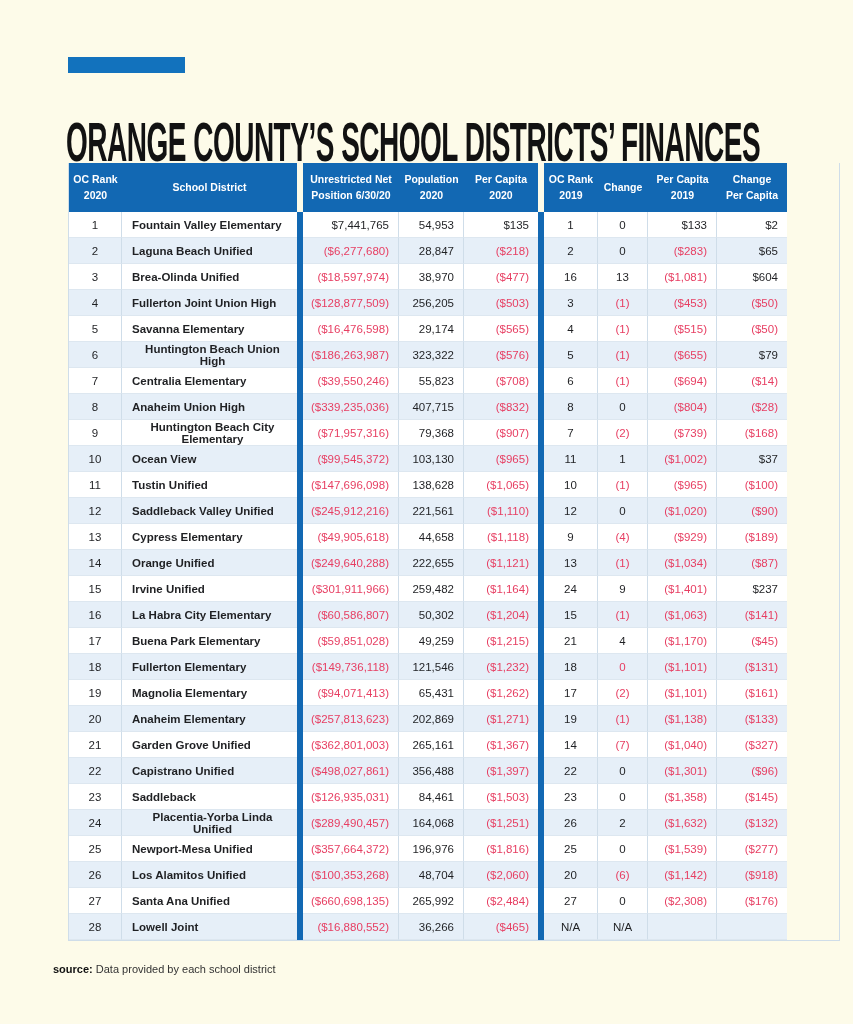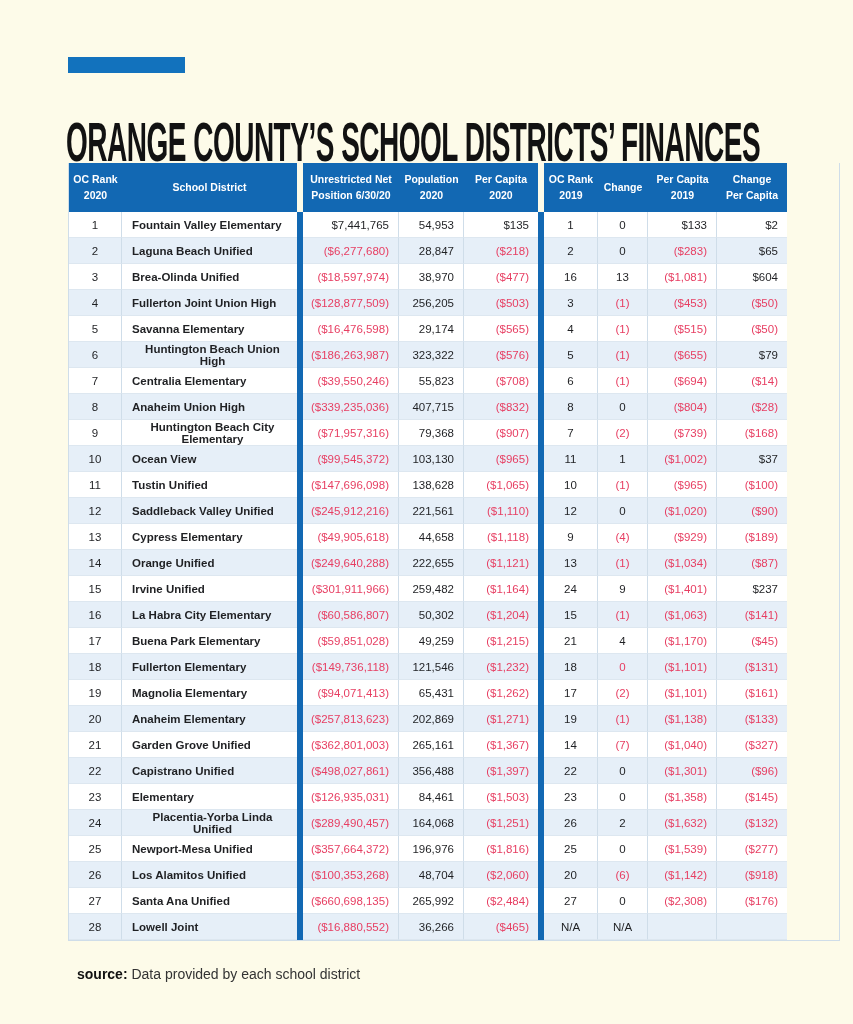--- a/index.html
+++ b/index.html
@@ -49,22 +49,22 @@
   }
   .cell.rb { border-right: 1px solid #cfdde9; }
   .cell.white { background: #ffffff; }
   .cell.alt   { background: #e6eff8; }
   .sepcell    { background: #1268b3; }
   .al { justify-content: flex-start; text-align: center; padding-left: 10px; font-weight: bold; }
   .ac { justify-content: center; text-align: center; }
   .ar { justify-content: flex-end; text-align: right; padding-right: 9px; }
   .neg { color: #e73e62; }
   .source-note {
-    position: absolute; left: 77px; top: 952px;
-    font-size: 14px; color: #333;
+    position: absolute; left: 53px; top: 952px;
+    font-size: 11px; color: #333;
   }
   .source-note .src-label { font-weight: bold; color: #111; }
 </style>
 </head>
 <body>
 
 <div class="accent-bar"></div>
 
 <h1 class="page-title">ORANGE COUNTY’S SCHOOL DISTRICTS’ FINANCES</h1>
 
@@ -323,21 +323,21 @@
     <div class="sepcell"></div>
     <div class="cell alt ar rb neg">($498,027,861)</div>
     <div class="cell alt ar rb">356,488</div>
     <div class="cell alt ar neg">($1,397)</div>
     <div class="sepcell"></div>
     <div class="cell alt ac rb">22</div>
     <div class="cell alt ac rb">0</div>
     <div class="cell alt ar rb neg">($1,301)</div>
     <div class="cell alt ar neg">($96)</div>
     <div class="cell white ac rb">23</div>
-    <div class="cell white al">Elementary</div>
+    <div class="cell white al">Saddleback</div>
     <div class="sepcell"></div>
     <div class="cell white ar rb neg">($126,935,031)</div>
     <div class="cell white ar rb">84,461</div>
     <div class="cell white ar neg">($1,503)</div>
     <div class="sepcell"></div>
     <div class="cell white ac rb">23</div>
     <div class="cell white ac rb">0</div>
     <div class="cell white ar rb neg">($1,358)</div>
     <div class="cell white ar neg">($145)</div>
     <div class="cell alt ac rb">24</div>

